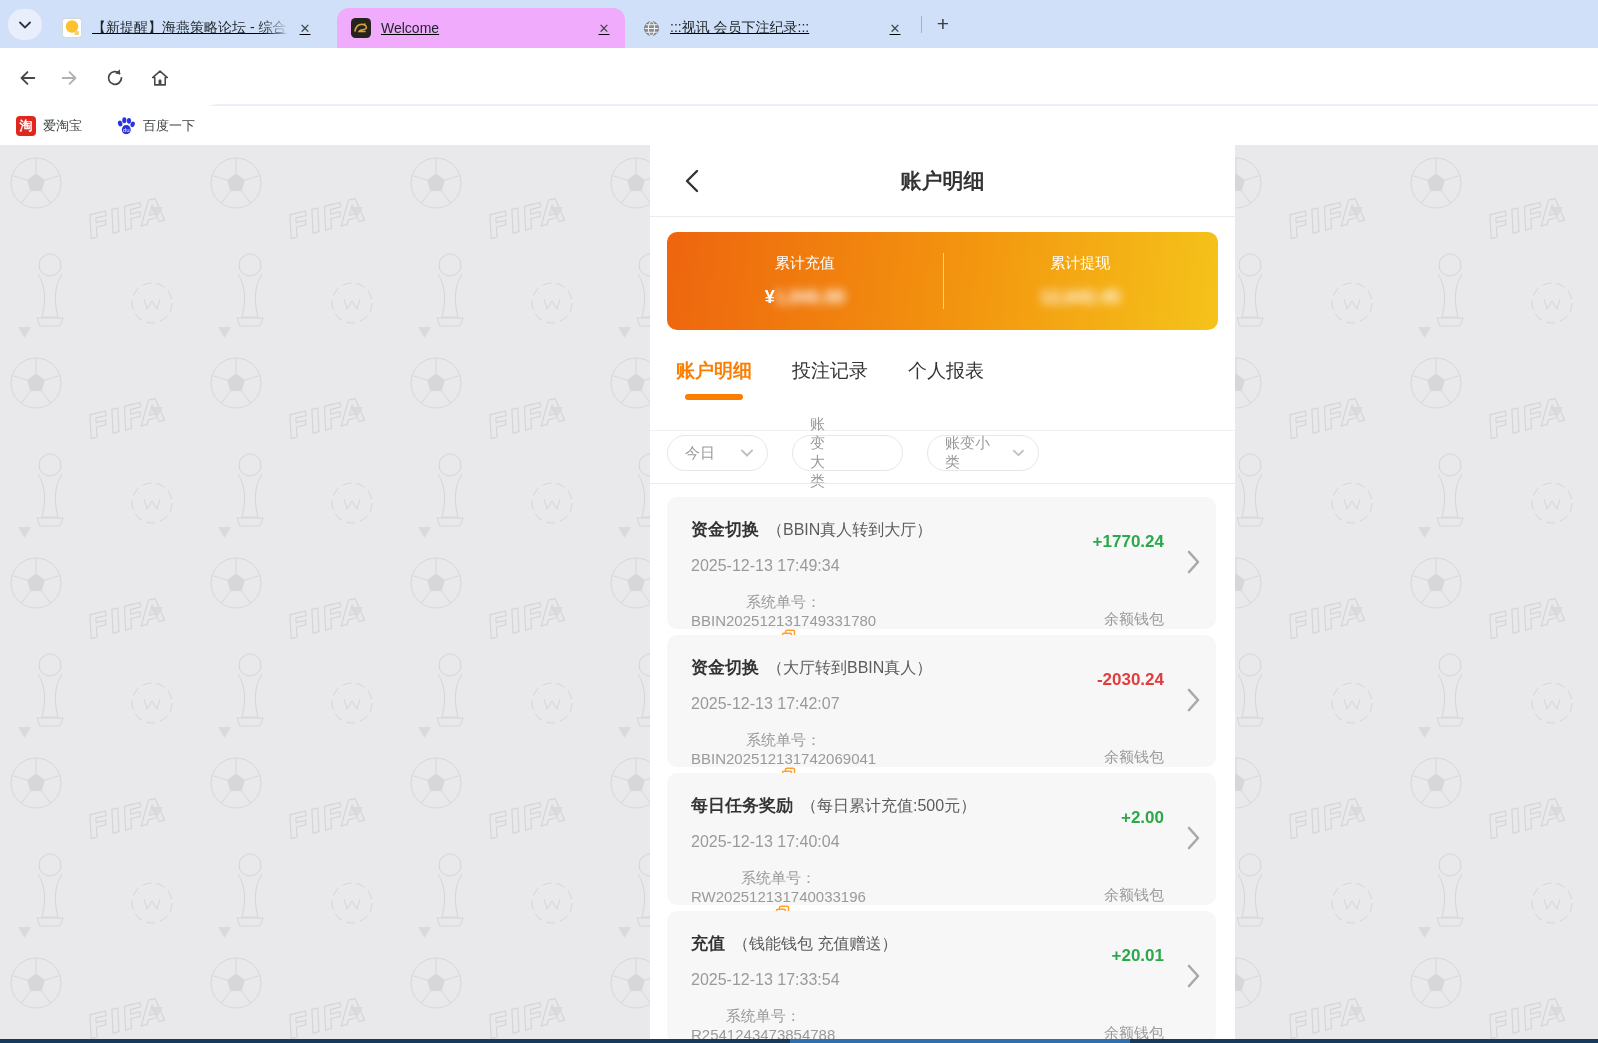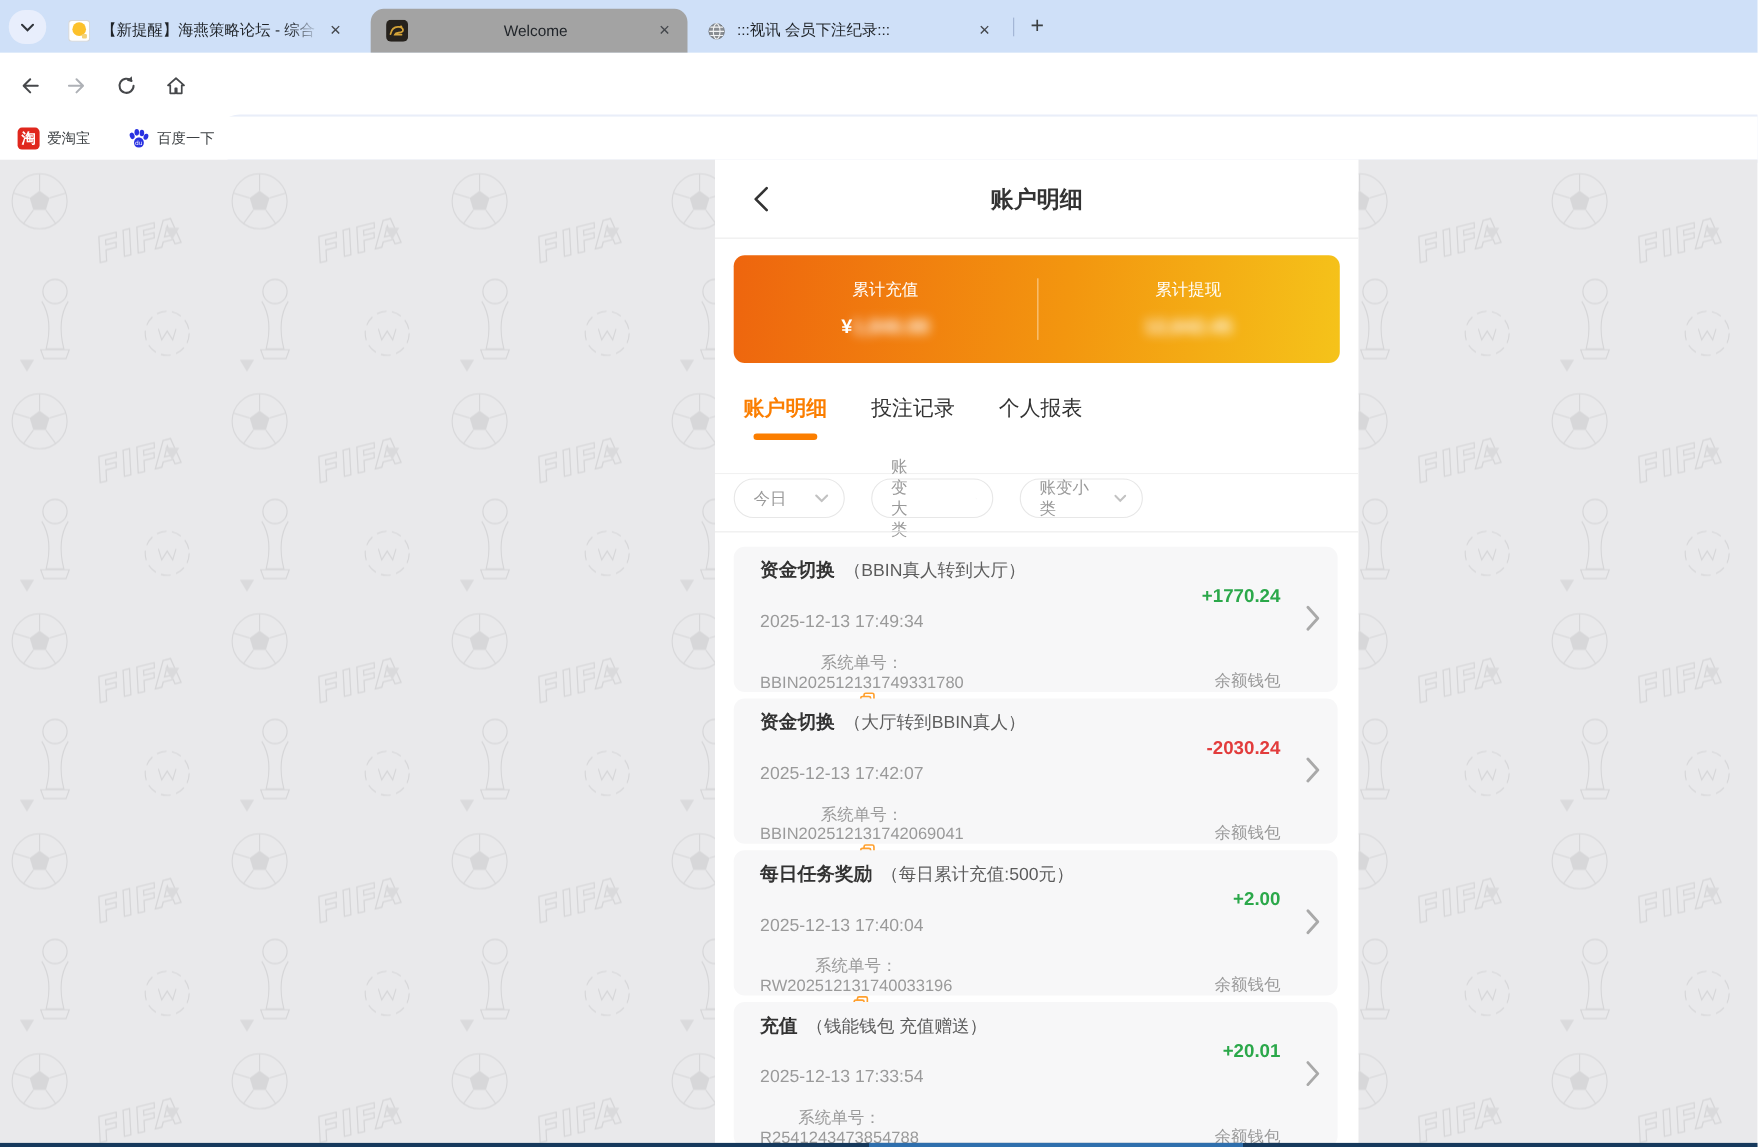--- a/index.html
+++ b/index.html
@@ -3,22 +3,22 @@
 <meta charset="utf-8">
 <style>
   * { margin:0; padding:0; box-sizing:border-box; }
   html,body { width:1598px; height:1043px; overflow:hidden; }
   body { font-family:"Liberation Sans","DejaVu Sans",sans-serif; }
   .screen { position:relative; width:1598px; height:1043px; background:#fff; overflow:hidden; }
 
   
   .tabstrip { position:absolute; left:0; top:0; width:1598px; height:48px; background:#cfe0f8; }
   .tab-search { position:absolute; left:8px; top:9px; width:34px; height:31px; border-radius:15px; background:#e8eefc; display:flex; align-items:center; justify-content:center; cursor:pointer; }
-  .tab { position:absolute; top:8px; height:40px; border-radius:12px 12px 0 0; display:flex; align-items:center; padding:0 10px 0 14px; }
-  .tab.active { background:#a3a3a3;text-align:center; }
+  .tab { position:absolute; top:8px; height:40px; border-radius:12px 12px 0 0; display:flex; align-items:center; padding:0 10px 0 14px;text-decoration:underline; }
+  .tab.active { background:#f0abfc; }
   .tab .favicon { width:20px; height:20px; flex:0 0 20px; margin-right:10px; }
   .tab .tab-title { font-size:14px; color:#1f2328; white-space:nowrap; overflow:hidden; flex:1;
         -webkit-mask-image:linear-gradient(90deg,#000 85%,transparent 98%); mask-image:linear-gradient(90deg,#000 85%,transparent 98%); }
   .tab .close { width:22px; height:22px; border-radius:11px; display:flex; align-items:center; justify-content:center; color:#44474c; font-size:13px; flex:0 0 22px; cursor:pointer; }
   .tab-divider { position:absolute; top:16px; width:1px; height:17px; background:#9fb2d2; }
   .new-tab { position:absolute; top:11px; width:26px; height:26px; display:flex; align-items:center; justify-content:center; color:#3c4043; font-size:21px; cursor:pointer; }
 
   .toolbar { position:absolute; left:0; top:48px; width:1598px; height:58px; background:#fff; }
   .nav-btn { position:absolute; top:17px; width:26px; height:26px; display:flex; align-items:center; justify-content:center; cursor:pointer; }
   .addressbar { position:absolute; left:196px; top:56px; height:44px; width:1402px; background:#e9eef9; border-radius:22px 0 0 22px; display:flex; align-items:center; padding-left:12px; }
@@ -53,21 +53,21 @@
   .app-tab.active .tab-underline { position:absolute; left:50%; transform:translateX(-50%); bottom:0; width:58px; height:6px; border-radius:3px; background:#fb7e00; }
   .tabs-divider { position:absolute; left:0; top:285px; width:585px; height:1px; background:#f1f1f1; }
 
   .filters { position:absolute; left:17px; top:290px; display:flex; }
   .filter-pill { height:36px; border:1px solid #e7e7e7; border-radius:18px; background:#fff; display:flex; align-items:center; justify-content:space-between; padding:0 14px 0 17px; margin-right:24px; cursor:pointer; }
   .filter-pill .f-label { font-size:15px; color:#999; margin-right:14px; }
   .filters-divider { position:absolute; left:0; top:338px; width:585px; height:1px; background:#ececec; }
 
   .rec-list { position:absolute; left:17px; top:352px; width:551px; }
   .rec-card { position:relative; width:549px; height:132px; background:#f7f7f8; border-radius:10px; margin-bottom:6px; }
-  .rec-title { position:absolute; left:24px; top:10px; display:flex; align-items:baseline; white-space:nowrap; }
+  .rec-title { position:absolute; left:24px; top:21px; display:flex; align-items:baseline; white-space:nowrap; }
   .rec-type { font-size:17px; font-weight:bold; color:#333; }
   .rec-subtitle { font-size:16px; color:#5c5c5c; margin-left:8px; }
   .rec-time { position:absolute; left:24px; top:60px; font-size:16px; color:#9a9a9a; }
   .rec-order { position:absolute; left:24px; top:96px; display:flex; align-items:center;flex-direction:column; }
   .rec-order .o-label, .rec-order .o-no { font-size:15px; color:#9a9a9a; }
   .copy-ico { margin-left:9px; display:flex; cursor:pointer; }
   .rec-amount { position:absolute; right:52px; top:35px; font-size:17px; font-weight:600; text-align:right; }
   .rec-amount.pos { color:#2ba84a; }
   .rec-amount.neg { color:#e23c3c; }
   .rec-wallet { position:absolute; right:52px; top:84px; font-size:15px; color:#9a9a9a;margin-top:29px; }

